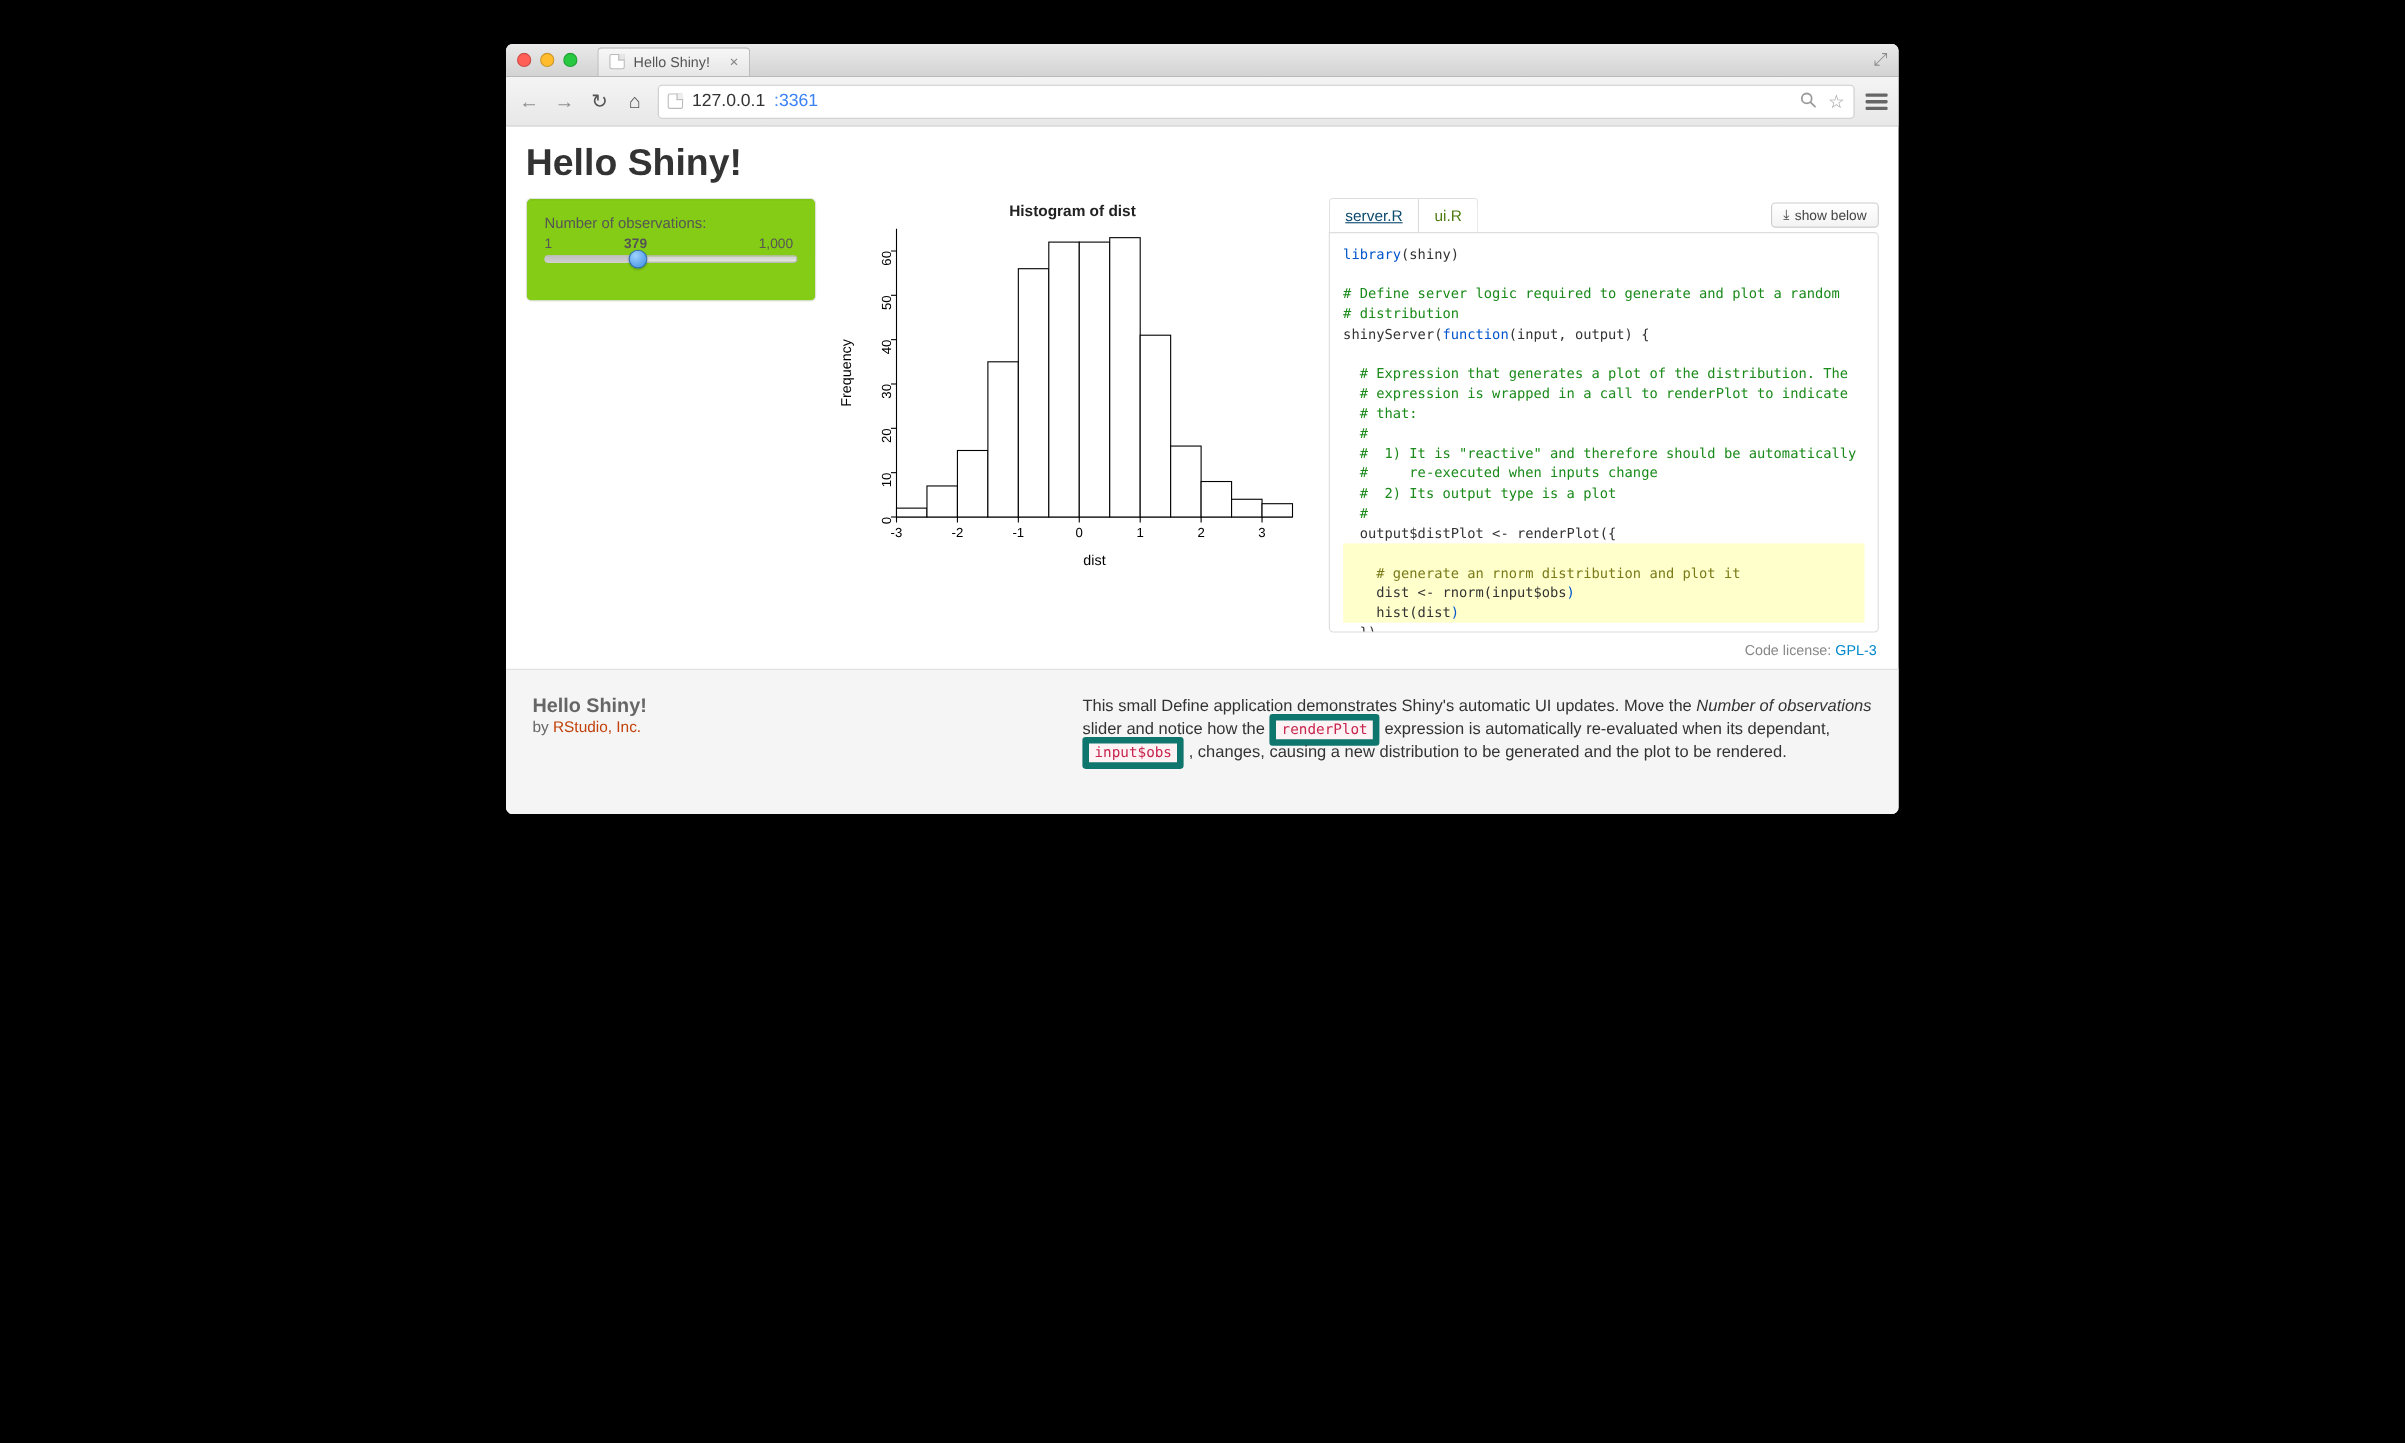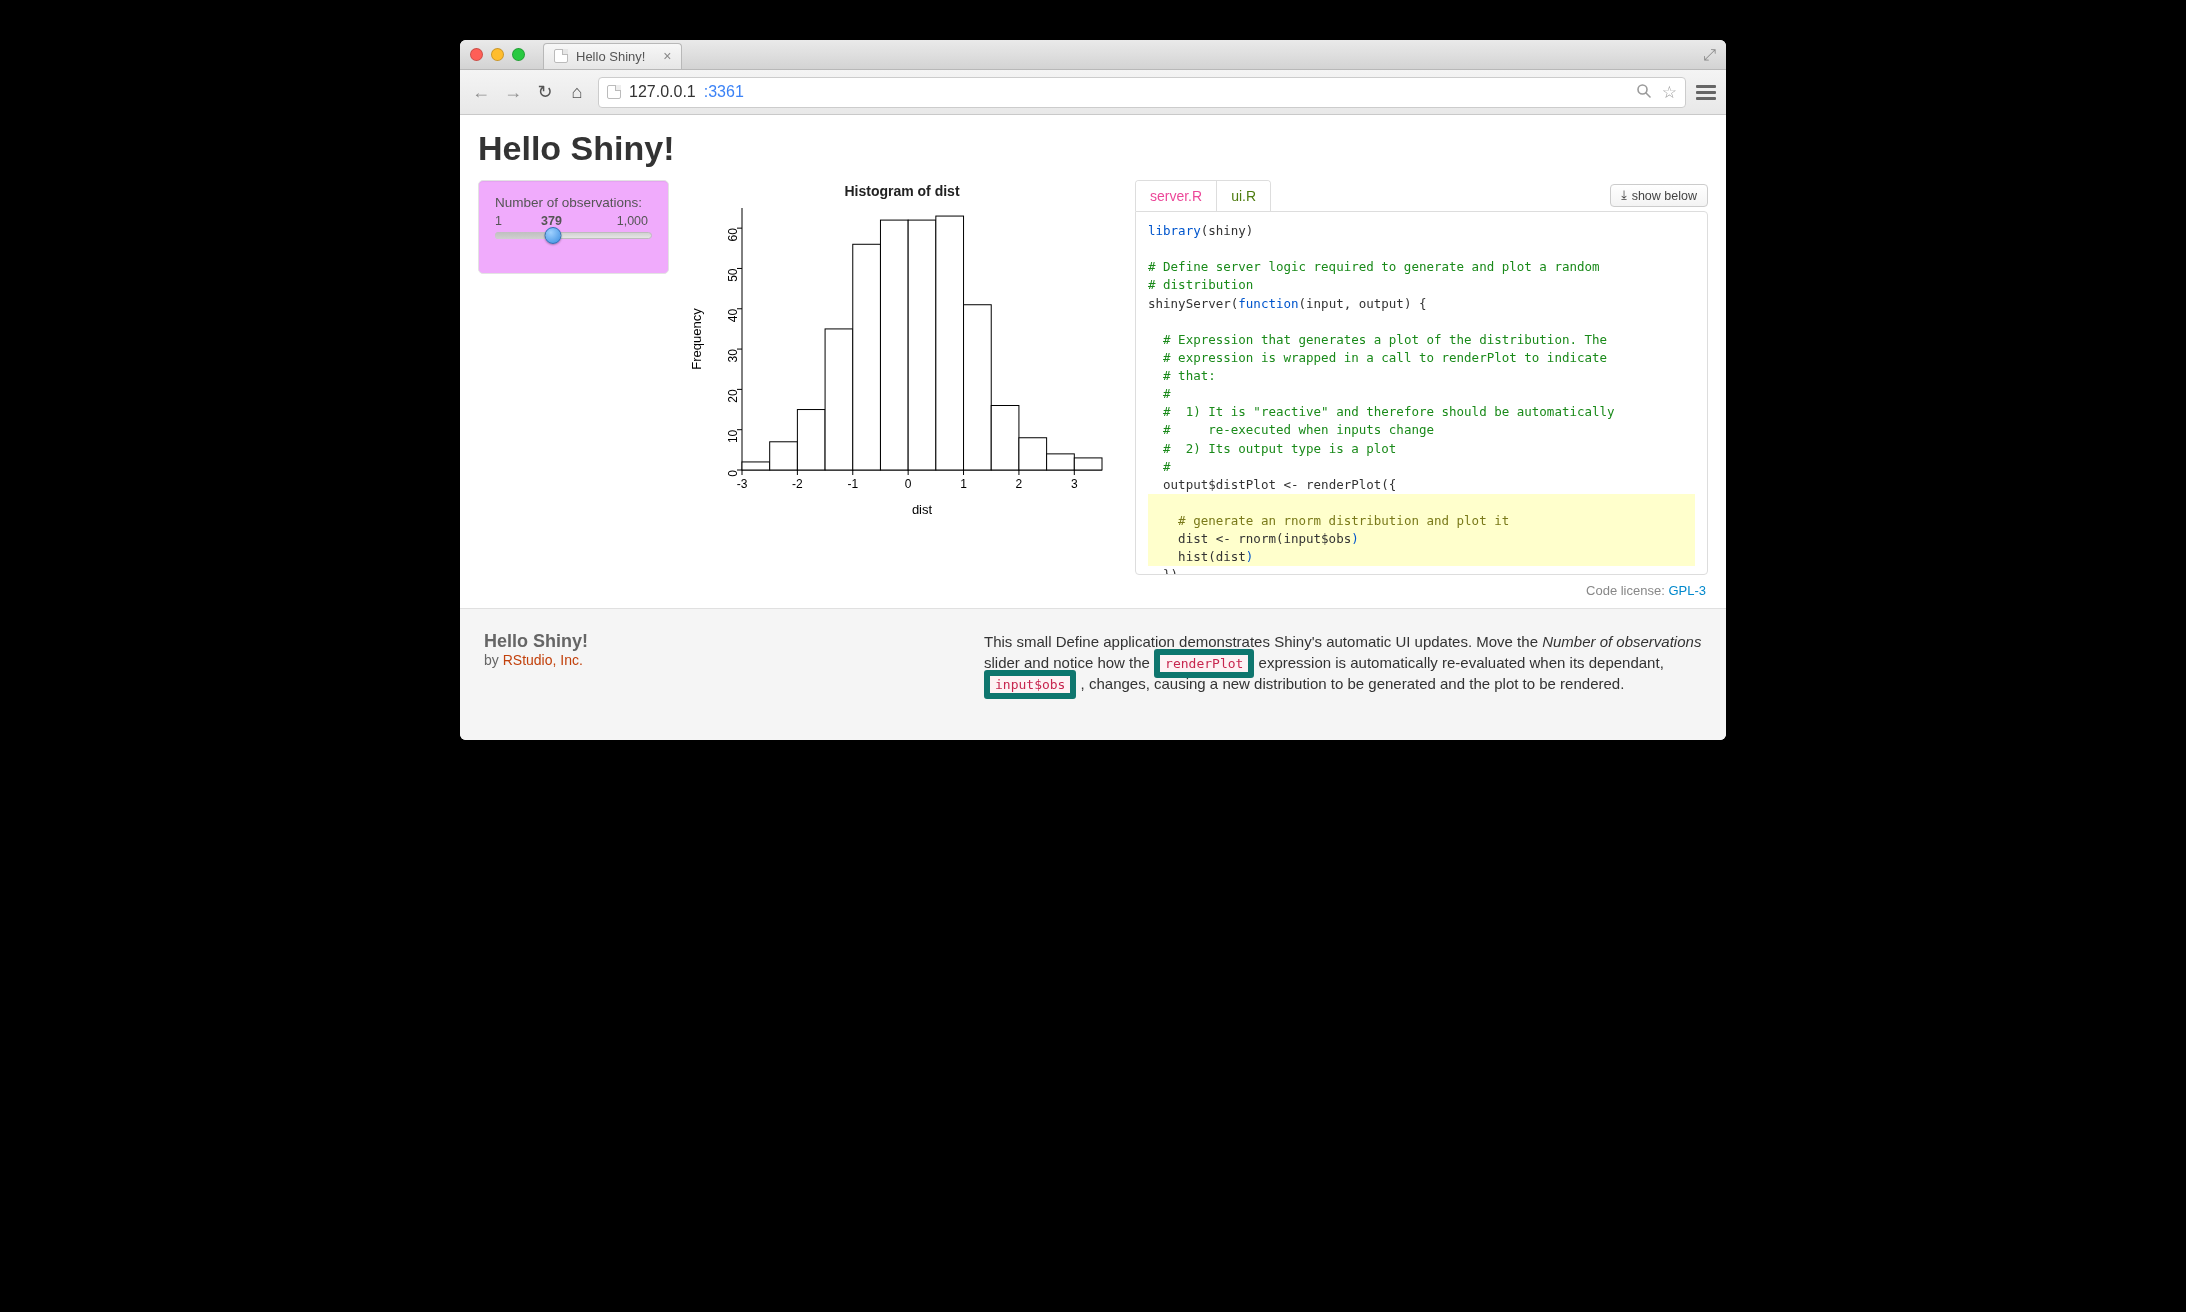--- a/index.html
+++ b/index.html
@@ -62,22 +62,22 @@
   .url-host{ color:#333;} .url-port{ color:#3b82f6;}
   .urlbar .right-icons{ margin-left:auto; display:flex; gap:10px; color:#9a9a9a; font-size:17px;}
   .menu-icn{ display:flex; flex-direction:column; gap:3px; width:20px; cursor:default;}
   .menu-icn span{ height:3px; background:#666; border-radius:1px;}
   
   .page { padding:14px 18px 0 18px; display:flex; flex-direction:column; }
   h1.page-title{ font-size:34px; font-weight:700; color:#333; margin-bottom:12px;}
   .main-row{ display:flex; gap:18px; }
   
   .well{
-    background:#f0abfc; border:1px solid #e3e3e3; border-radius:5px;
-    padding:14px 16px 22px 16px; width:191px; height:94px;
+    background:#84cc16; border:1px solid #e3e3e3; border-radius:5px;
+    padding:14px 16px 22px 16px; width:264px; height:94px;
     box-shadow: inset 0 1px 1px rgba(0,0,0,.05);
   }
   .well .label{ font-size:13.5px; color:#555;}
   .slider-row{ position:relative; height:36px;}
   .slider-min, .slider-max, .slider-val{
     position:absolute; top:4px; font-size:12.5px; color:#555;}
   .slider-min{left:0;} .slider-max{right:4px;}
   .slider-val{ left:36%; transform:translateX(-50%); font-weight:600;}
   .slider-track{
     position:absolute; left:0; right:0; top:22px; height:7px;
@@ -95,21 +95,21 @@
   .plot svg{ position:absolute; inset:0;}
   
   .code-panel{ flex:1; }
   .code-top{ display:flex; align-items:center;}
   .code-tabs{
     display:flex; border:1px solid #ddd; border-bottom:none;
     border-radius:4px 4px 0 0; overflow:hidden;}
   .code-tab{
     padding:7px 14px; font-size:14px; background:#fff; color:#555;
     border-right:1px solid #ddd; font-family:"Helvetica Neue",Arial,sans-serif;}
-  .code-tab.active{ color:#ec4899;}
+  .code-tab.active{ color:#0c4a6e;text-decoration:underline;}
   .code-tab.inactive{ color:#4d7c0f; background:#fff;}
   .code-tab:last-child{ border-right:none;}
   .show-below{
     margin-left:auto; background:linear-gradient(#fff,#f3f3f3);
     border:1px solid #ccc; border-radius:4px; padding:3px 10px;
     font-size:12.5px; color:#444; display:flex; align-items:center; gap:5px;}
   .code-body{
     border:1px solid #ddd; border-radius:0 4px 4px 4px; padding:10px 12px;
     font-family: Menlo, Monaco, Consolas, monospace; font-size:12.5px;
     line-height:1.45; color:#333; white-space:pre; height:364px; overflow:hidden;}

